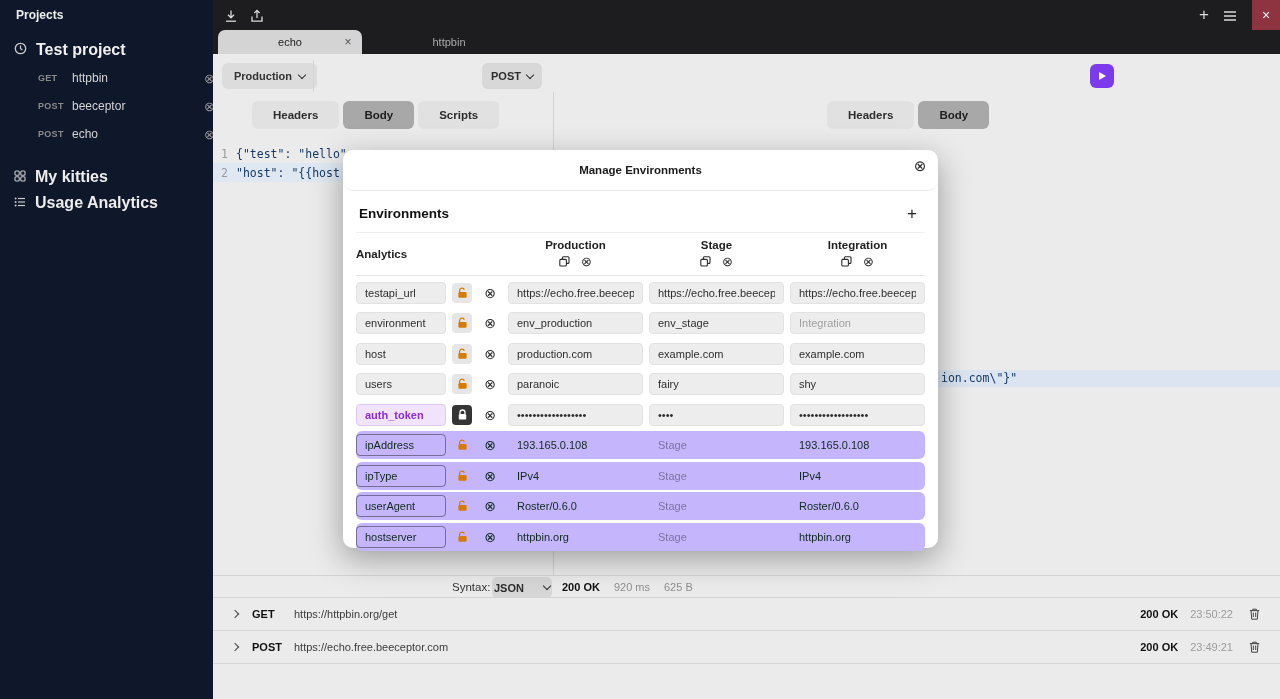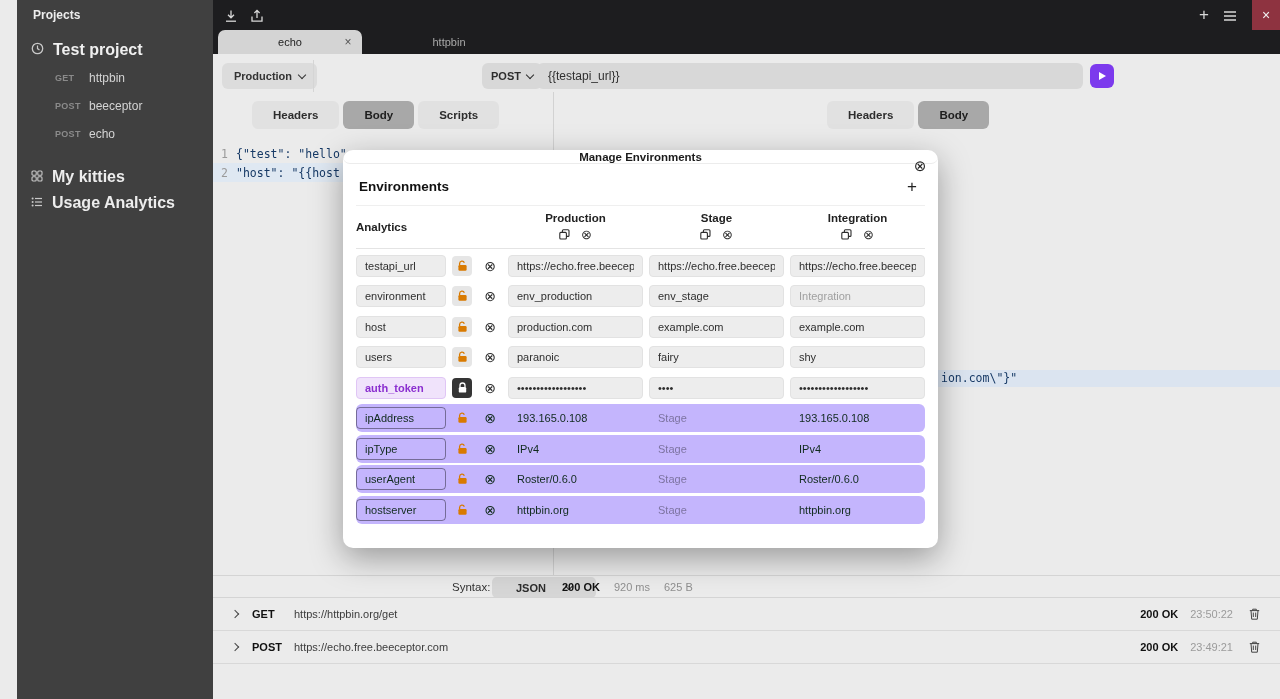--- a/index.html
+++ b/index.html
@@ -21,21 +21,21 @@
   .tb-share { position:absolute; left:35px; top:7px; width:18px; height:18px; }
   .tb-plus { position:absolute; right:66px; top:4px; width:20px; height:22px; font-size:17px; }
   .tb-menu { position:absolute; right:40px; top:7px; width:20px; height:18px; }
   .tb-close { position:absolute; right:0; top:0; width:28px; height:30px; background:#8e3340; color:#f2f2f2; font-size:14px; }
 
   .tab-active { position:absolute; left:5px; top:30px; width:144px; height:24px; background:#d4d4d4; border-radius:7px 7px 0 0; display:flex; align-items:center; justify-content:center; font-size:11px; color:#222; }
   .tab-active .tab-close { position:absolute; right:7px; top:5px; width:14px; height:14px; border:none; background:none; color:#555; font-size:12px; }
   .tab-inactive { position:absolute; left:200px; top:30px; width:72px; height:24px; background:none; border:none; color:#a9a9a9; font-size:11px; }
 
   
-  .sidebar { position:absolute; left:17px; top:0; width:242px; height:699px; background:#404040; }
+  .sidebar { position:absolute; left:0; top:0; width:242px; height:699px; background:#0f172a; }
   .sb-title-row { display:flex; align-items:center; justify-content:space-between; height:30px; padding:0 12px 0 16px; }
   .sb-title { color:#ededed; font-size:12px; font-weight:700; }
   .sb-plus { color:#d8d8d8; font-size:16px; background:none; border:none; width:20px; height:20px; }
   .sb-project-head { display:flex; align-items:center; height:28px; margin-top:6px; padding:0 16px 0 14px; }
   .sb-project-name { color:#f0f0f0; font-size:16px; font-weight:700; margin-left:9px; }
   .kebab { margin-left:auto; background:none; border:none; color:#b0b0b0; font-size:13px; line-height:1; }
   .sb-req { display:flex; align-items:center; height:28px; padding:0 27px 0 38px; }
   .sb-method { font-size:9px; font-weight:700; color:#8b8b8b; width:34px; letter-spacing:.3px; }
   .sb-req-name { font-size:12px; color:#d4d4d4; }
   .sb-remove { margin-left:auto; background:none; border:none; color:#9a9a9a; font-size:13px; line-height:1; }
@@ -62,41 +62,41 @@
   .ed-line { display:flex; height:19px; align-items:center; }
   .ed-line.hl { background:#dfe8f2; }
   .ln { width:23px; text-align:right; padding-right:8px; color:#9a9a9a; }
   .code { color:#173a66; white-space:pre; }
 
   .resp-line { position:absolute; left:341px; top:316px; width:726px; height:17px; background:#dbe4f0; }
   .resp-line .code { position:absolute; left:387px; top:1px; font-family:"DejaVu Sans Mono", monospace; font-size:11.5px; }
 
   .bottom-sep { position:absolute; left:0; top:521px; width:1067px; height:1px; background:#d4d4d4; }
   .syntax-label { position:absolute; left:239px; top:527px; font-size:11.5px; color:#333; }
-  .syntax-btn { position:absolute; left:279px; top:523px; height:21px; padding:0 24px; background:#d6d6d6; border:none; border-radius:5px; font-size:11px; font-weight:700; color:#2d2d2d; display:flex; align-items:center; gap:20px; }
+  .syntax-btn { position:absolute; left:279px; top:523px; height:21px; padding:0 2px; background:#d6d6d6; border:none; border-radius:5px; font-size:11px; font-weight:700; color:#2d2d2d; display:flex; align-items:center; gap:20px; }
   .status-group { position:absolute; left:349px; top:527px; display:flex; gap:14px; font-size:11px; align-items:center; }
   .st-ok { font-weight:700; color:#111; }
   .st-dim { color:#8f8f8f; }
 
   .history { position:absolute; left:0; top:543px; width:1067px; border-top:1px solid #d4d4d4; }
   .hist-title { padding:7px 0 6px 9px; font-size:11px; font-weight:700; color:#222; }
   .hist-row { display:flex; align-items:center; height:33px; padding:0 20px 0 15px; border-bottom:1px solid #d8d8d8; font-size:11px; }
   .hist-method { font-weight:700; color:#111; margin-left:10px; width:42px; }
   .hist-url { color:#3c3c3c; }
   .hist-status { margin-left:auto; font-weight:700; color:#111; }
   .hist-time { color:#9b9b9b; margin-left:12px; }
   .hist-trash { background:none; border:none; margin-left:16px; display:flex; }
 
   .chev { display:inline-block; width:6px; height:6px; border-right:1.4px solid currentColor; border-bottom:1.4px solid currentColor; transform:rotate(45deg); margin-top:-3px; }
   .chev-right-btn { background:none; border:none; width:14px; height:14px; display:flex; align-items:center; justify-content:center; color:#444; }
   .chev-right { display:inline-block; width:6px; height:6px; border-right:1.6px solid currentColor; border-bottom:1.6px solid currentColor; transform:rotate(-45deg); }
 
   
   .modal { position:absolute; left:343px; top:150px; width:595px; height:398px; background:#fff; border-radius:10px; box-shadow:0 10px 32px rgba(0,0,0,.35); z-index:20; }
-  .modal-header { position:relative; height:14px; border-bottom:1px solid #ececec; display:flex; align-items:center; justify-content:center; font-size:11.5px; font-weight:700; color:#1b1b1b;border-radius:10px; }
+  .modal-header { position:relative; height:41px; border-bottom:1px solid #ececec; display:flex; align-items:center; justify-content:center; font-size:11.5px; font-weight:700; color:#1b1b1b;border-radius:10px; }
   .modal-close { position:absolute; right:9px; top:6px; width:18px; height:18px; background:none; border:none; font-size:15px; color:#1f1f1f; line-height:1; }
   .env-heading-row { display:flex; align-items:center; justify-content:space-between; padding:12px 16px 9px 16px; }
   .env-heading { font-size:13.5px; font-weight:700; color:#111; }
   .env-add { background:none; border:none; font-size:17px; color:#222; width:20px; height:20px; line-height:1; }
 
   .env-table { margin:0 13px; }
   .env-grid { display:grid; grid-template-columns:90px 22px 22px 1fr 1fr 1fr; column-gap:6px; align-items:center; }
   .env-thead { border-top:1px solid #efefef; border-bottom:1px solid #e4e4e4; padding:6px 0 7px 0; }
   .th-var { font-size:11.5px; font-weight:700; color:#222; align-self:center; }
   .th-env { display:flex; flex-direction:column; align-items:center; gap:4px; font-size:11.5px; font-weight:700; color:#222; }
@@ -216,21 +216,20 @@
   <button class="env-btn">
     <span>Production</span>
     <i class="chev"></i>
   </button>
   <div class="sep-v"></div>
 
   <button class="method-btn">
     <span>POST</span>
     <i class="chev"></i>
   </button>
-  <input class="url-input" value="{{testapi_url}}" style="">
   <button class="send-btn">
     <svg width="10" height="10" viewBox="0 0 10 10">
         <path d="M2 1l7 4-7 4z" fill="#fff"></path>
       </svg>
   </button>
 
   <div class="seg-tabs left">
     <button class="seg-tab">Headers</button>
     <button class="seg-tab active">Body</button>
     <button class="seg-tab">Scripts</button>

